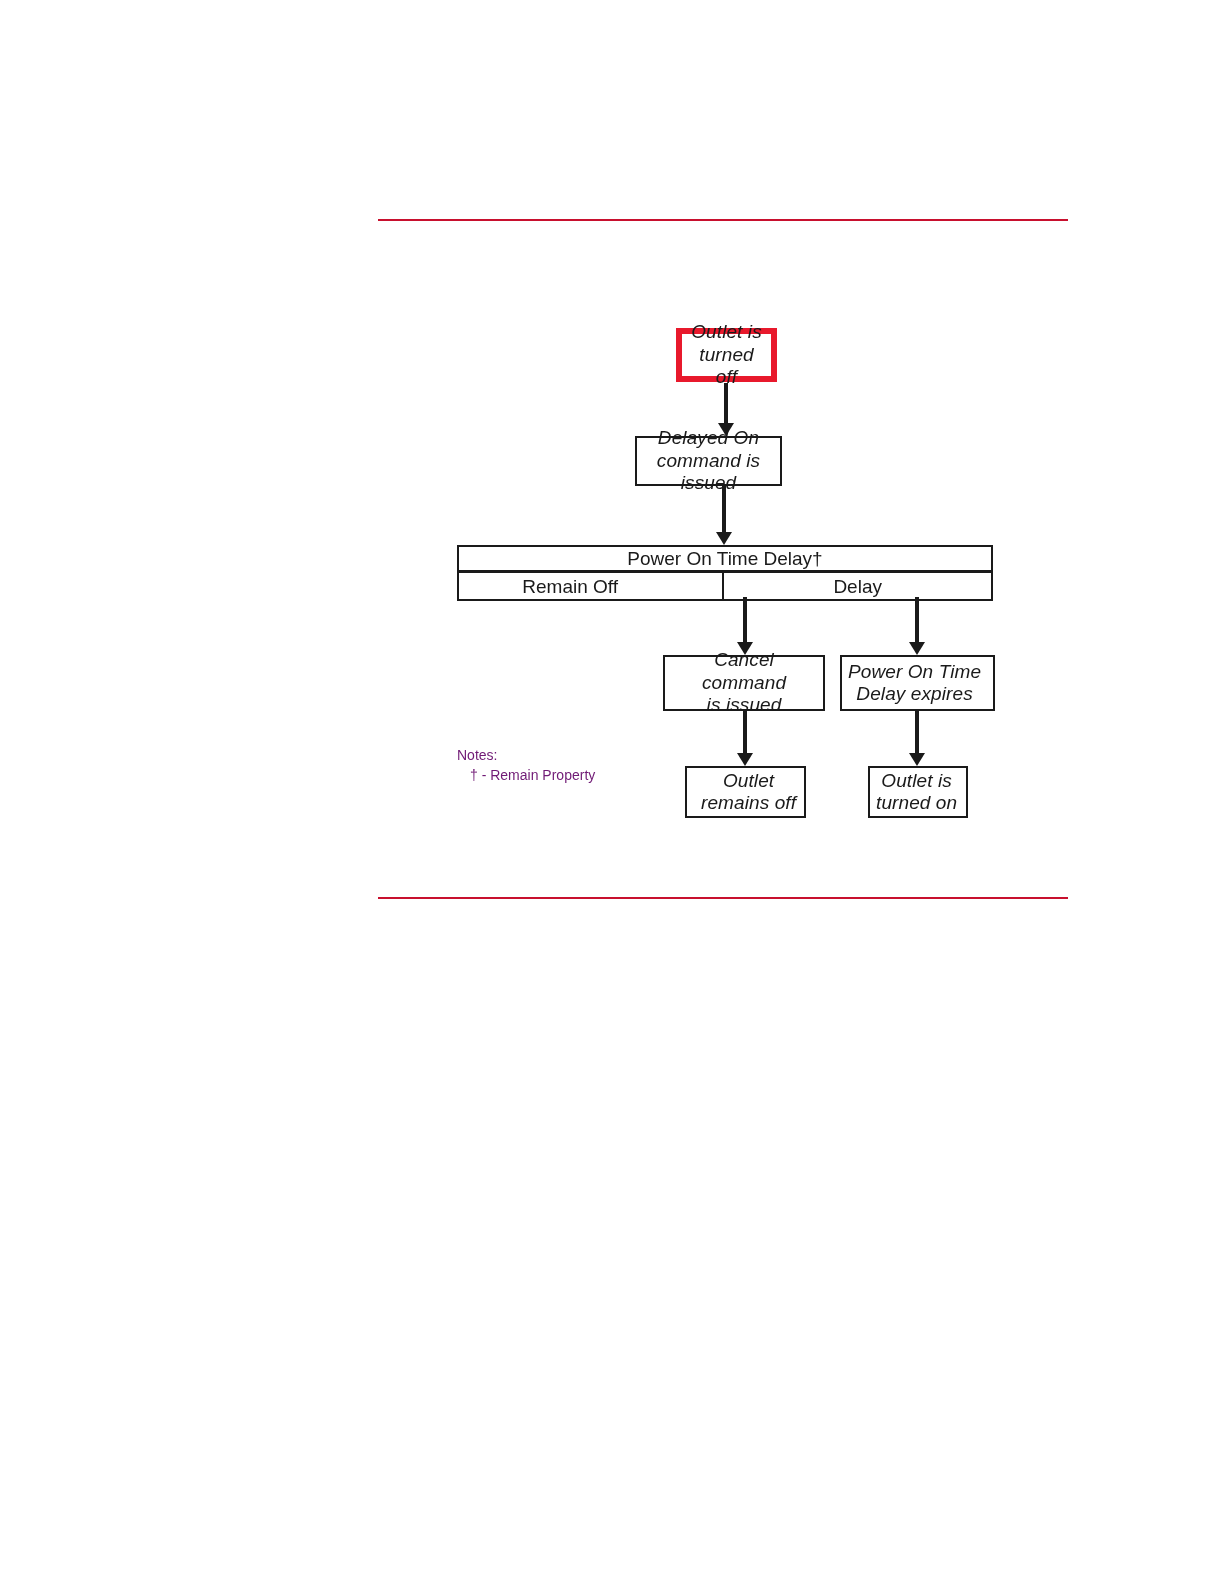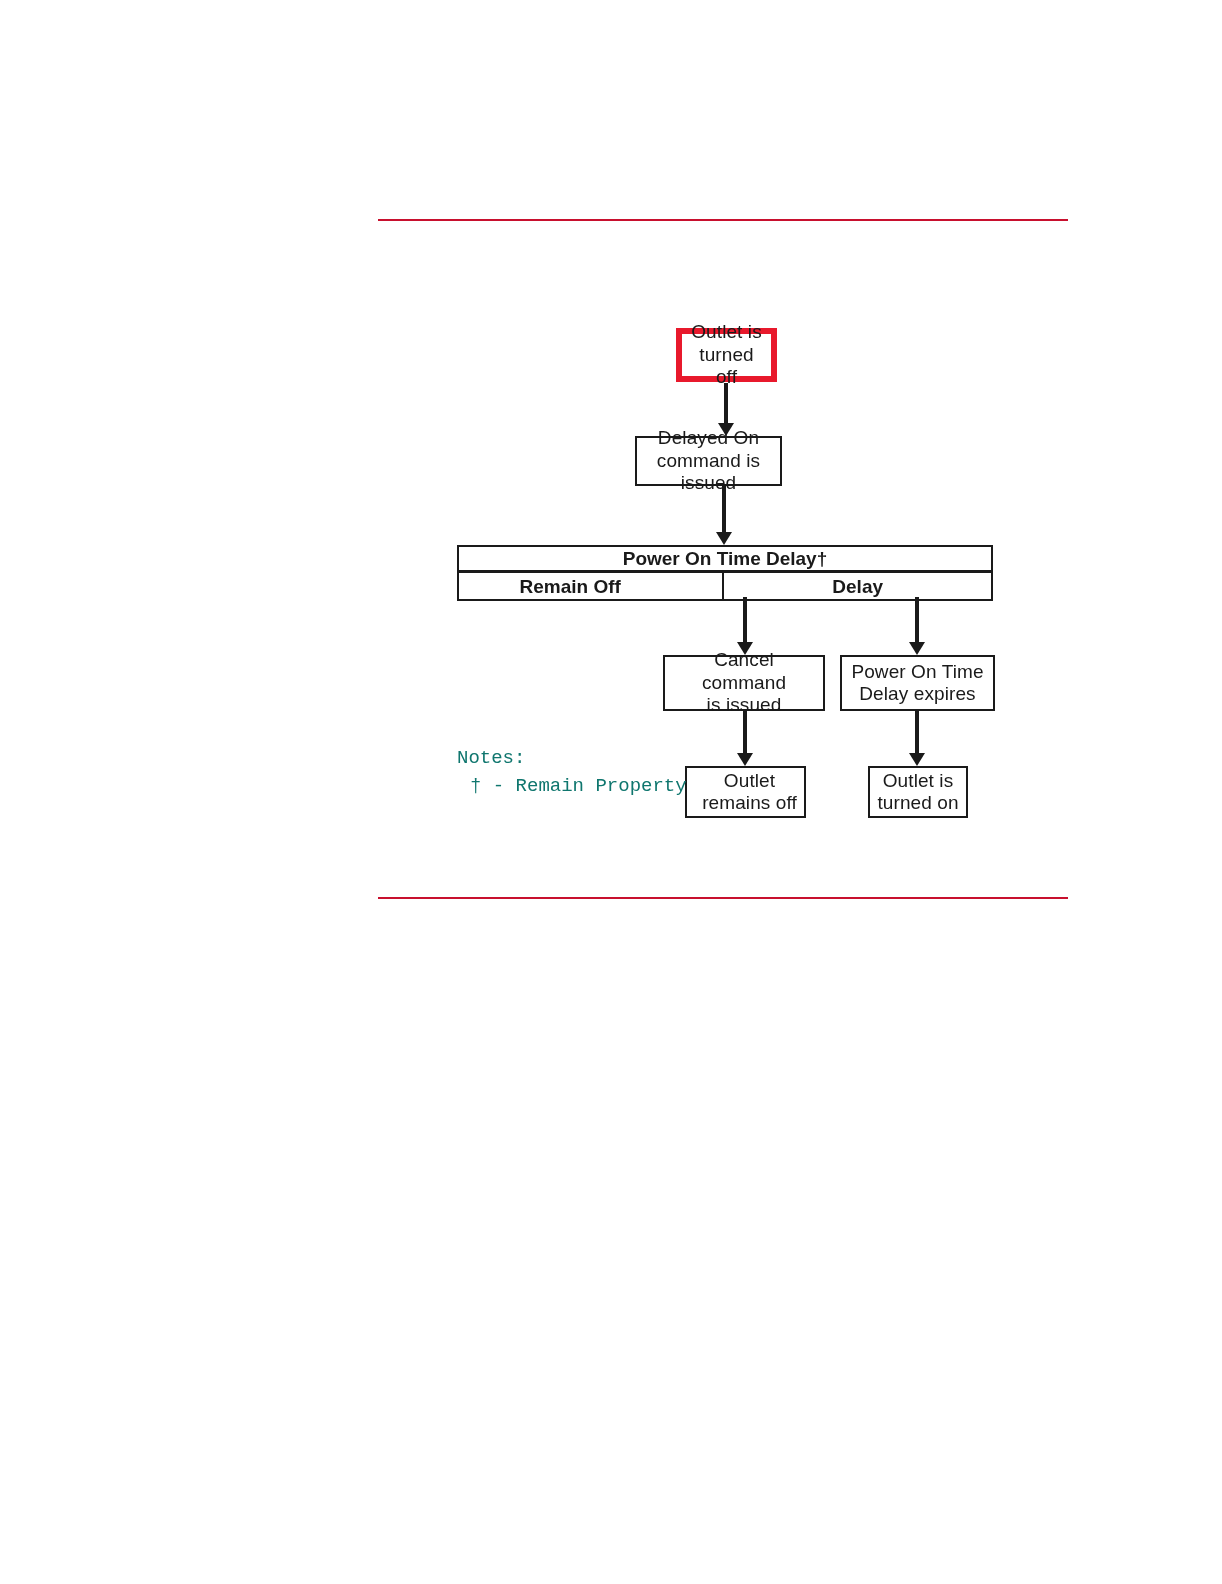--- a/index.html
+++ b/index.html
@@ -35,26 +35,27 @@
   .rule.bottom { top: 897px; }
 
   
   .box {
     position: absolute;
     box-sizing: border-box;
     border: 2px solid #1a1a1a;
     background: #ffffff;
     display: flex;
     align-items: center;
-    justify-content: center;
+    justify-content: flex-start;
     text-align: center;
     line-height: 1.18;
     font-size: 19px;
     letter-spacing: 0.1px;
     color: #1a1a1a;
+    font-style: italic;
   }
   .box .txt { display: block; padding: 0 6px; }
 
   .box.start {
     border: 6px solid #E8192C;
   }
 
   
   #box-start         { left: 676px; top: 328px; width: 101px;  height: 54px; }
   #box-delayed-on    { left: 635px; top: 436px; width: 147px;  height: 50px; }
@@ -65,21 +66,20 @@
 
   
   #decision-table {
     position: absolute;
     left: 457px;
     top: 545px;
     width: 536px;
     box-sizing: border-box;
     border: 2px solid #1a1a1a;
     background: #ffffff;
-    font-weight: bold;
   }
   #decision-table .thead {
     box-sizing: border-box;
     height: 26px;
     border-bottom: 3px solid #1a1a1a;
     display: flex;
     align-items: center;
     justify-content: center;
     font-size: 19px;
     line-height: 1;
@@ -120,24 +120,23 @@
     border-left: 8px solid transparent;
     border-right: 8px solid transparent;
     border-top: 13px solid #1a1a1a;
   }
 
   
   #notes {
     position: absolute;
     left: 457px;
     top: 745px;
-    font-size: 19px;
+    font-size: 14px;
     line-height: 1.45;
-    color: #0f766e;
-    font-family: Liberation Mono, monospace;
+    color: #701a75;
   }
   #notes .note-line { display: block; white-space: pre; }
   #notes .note-indent { padding-left: 13px; }
 </style>
 </head>
 <body>
 
 <div id="page">
 
   <div class="rule top"></div>

